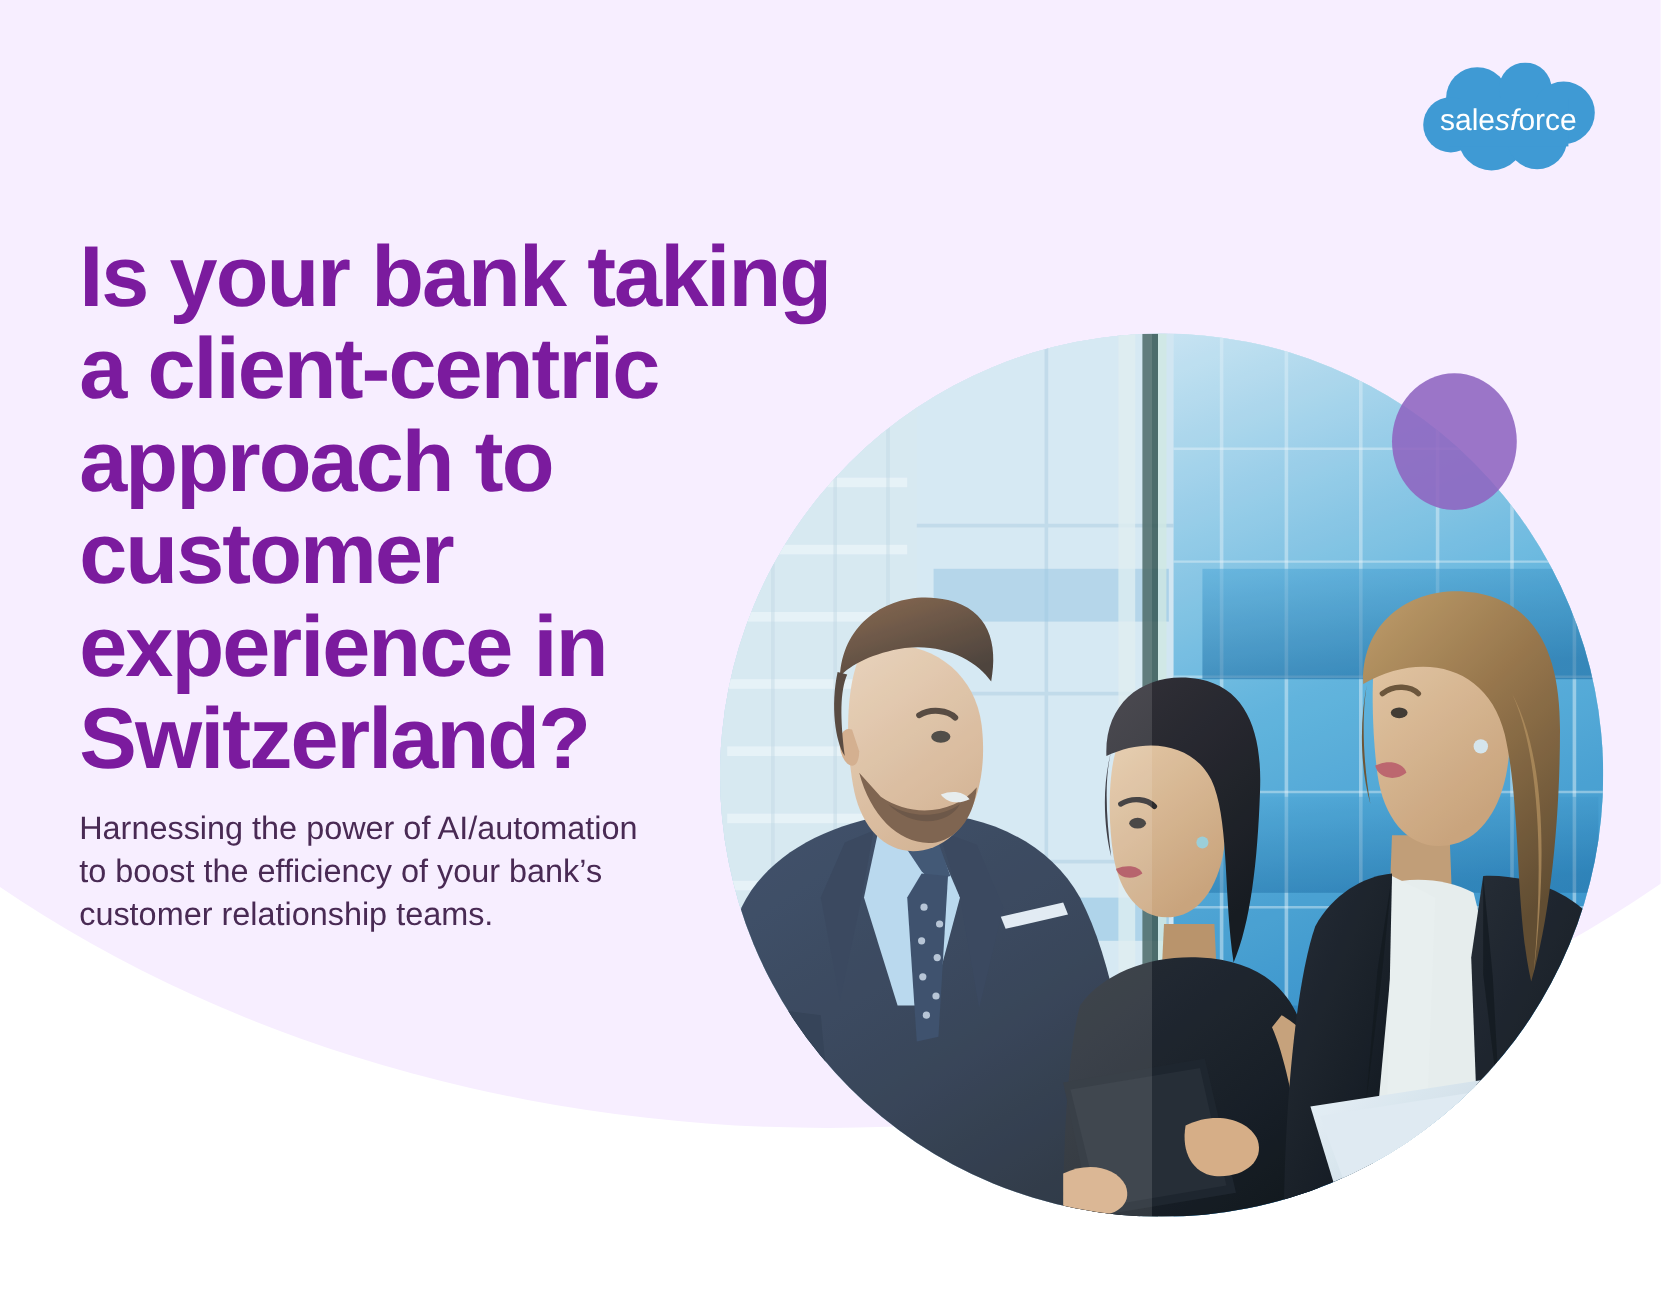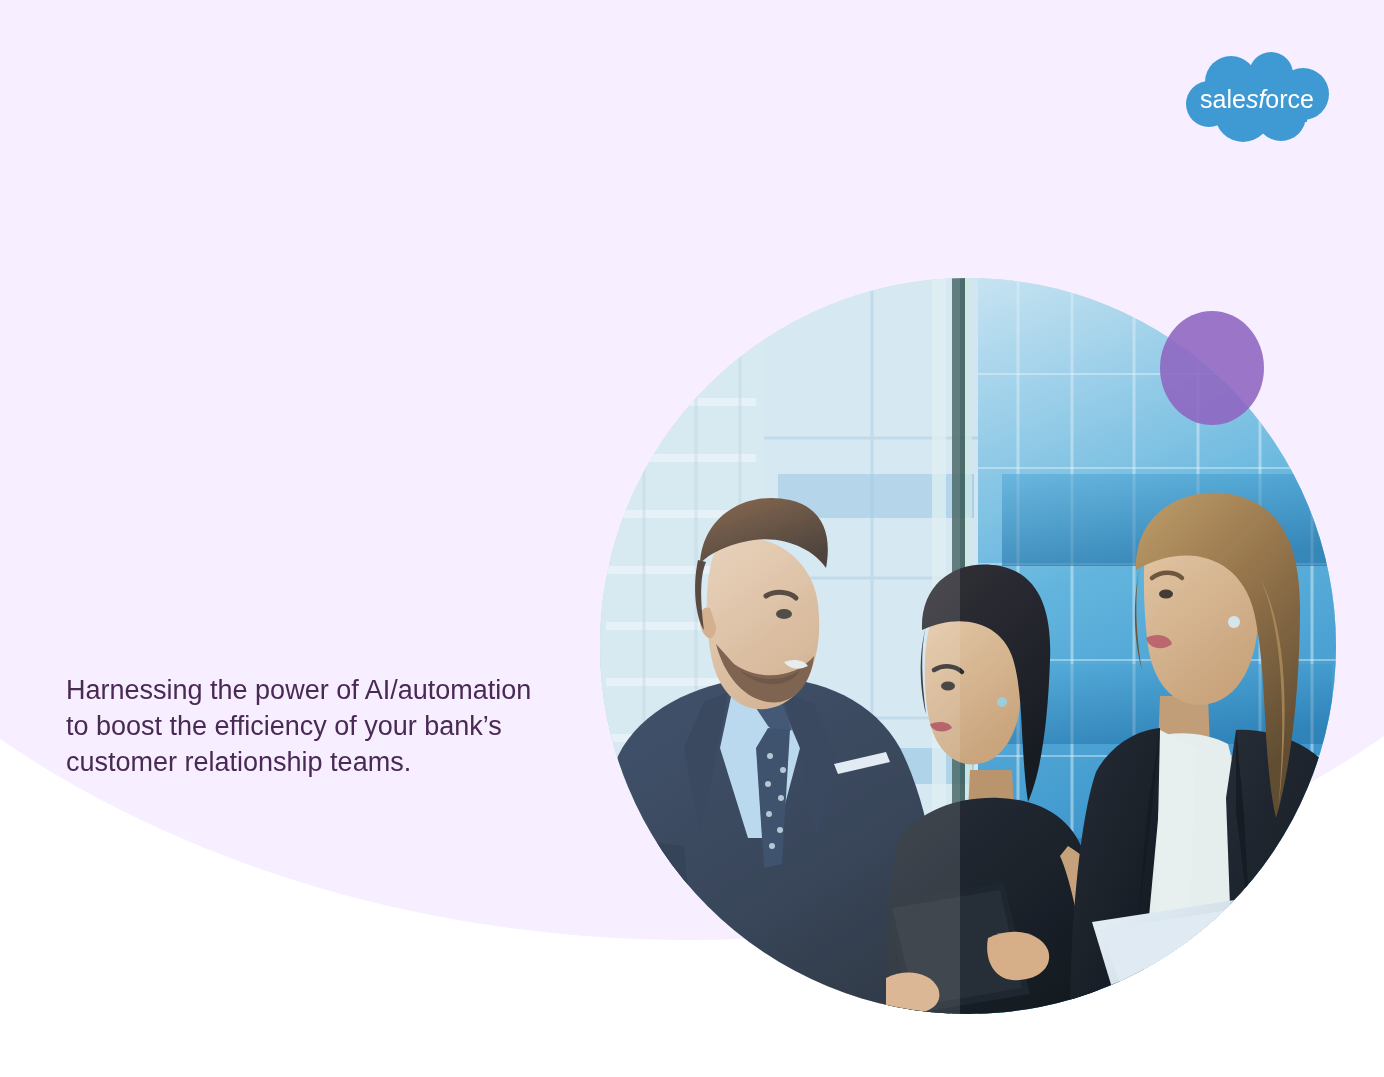--- a/index.html
+++ b/index.html
@@ -354,18 +354,24 @@
         <circle cx="120" cy="42" r="26" fill="#3f9ad4"></circle>
         <circle cx="26" cy="52" r="23" fill="#3f9ad4"></circle>
         <circle cx="60" cy="62" r="28" fill="#3f9ad4"></circle>
         <circle cx="98" cy="64" r="25" fill="#3f9ad4"></circle>
         <rect x="24" y="30" width="100" height="40" fill="#3f9ad4"></rect>
       </g>
       <text x="74" y="56" text-anchor="middle" font-family="'Liberation Sans', sans-serif" font-size="25" fill="#ffffff">sale<tspan font-style="italic">sf</tspan>orce</text>
     </svg>
   </div>
 
+  <h1 class="headline">Is your bank taking
+a client-centric
+approach to
+customer
+experience in
+Switzerland?</h1>
 
   <p class="subtitle">Harnessing the power of AI/automation
 to boost the efficiency of your bank’s
 customer relationship teams.</p>
 
 </div>
 
 </body></html>

